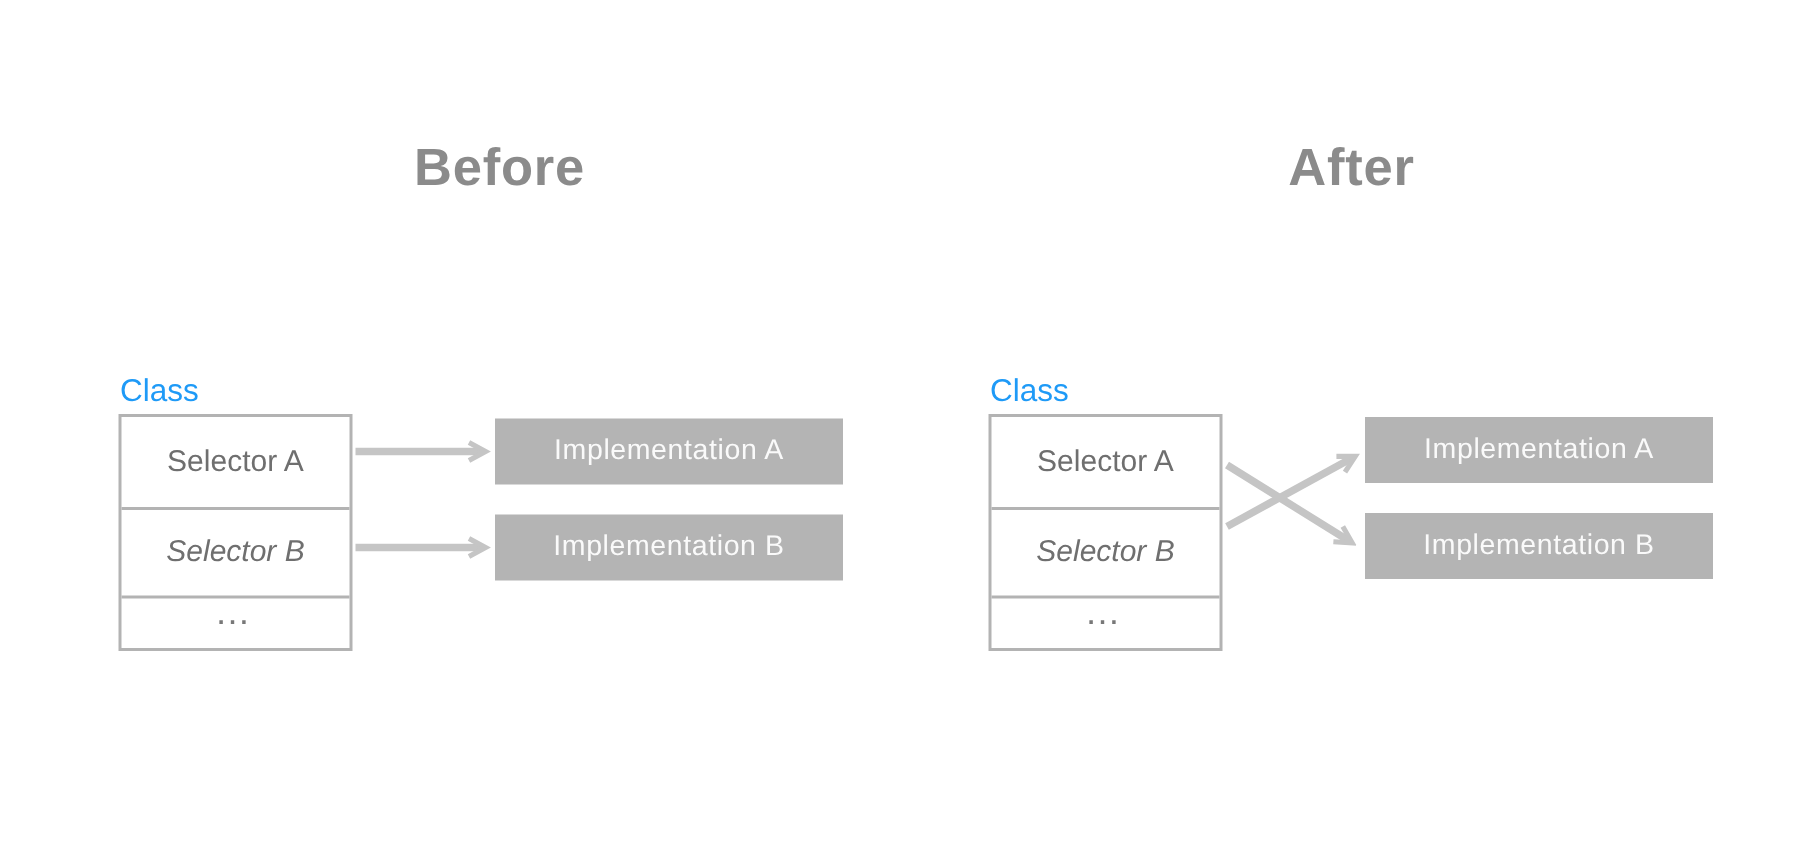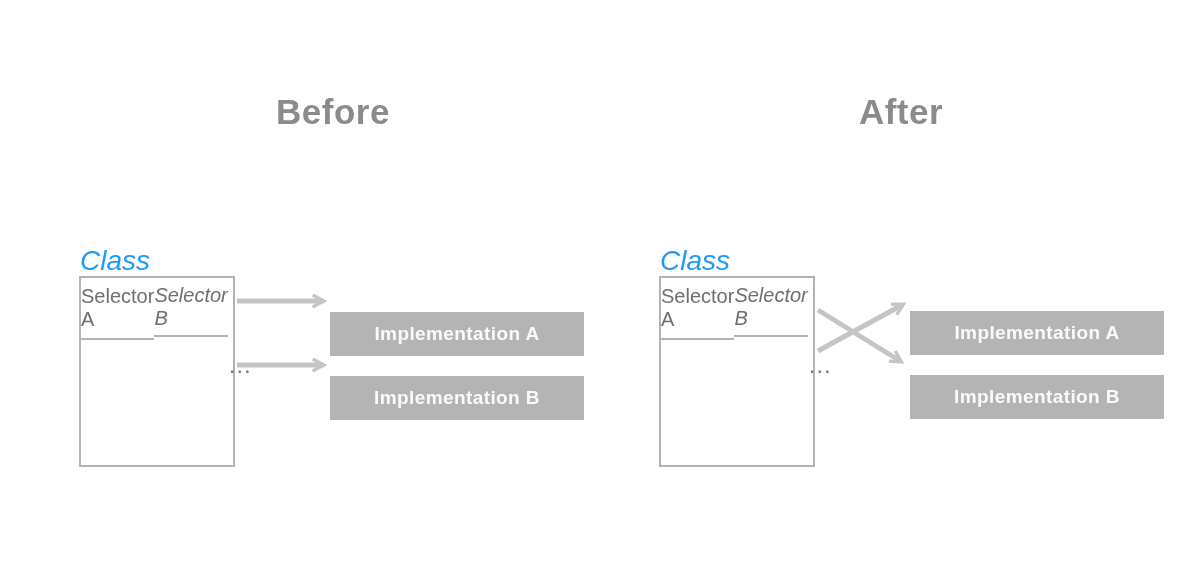--- a/index.html
+++ b/index.html
@@ -20,38 +20,38 @@
     font-weight: bold;
     letter-spacing: 0.5px;
     color: var(--title-gray, #8b8b8b);
   }
   .panel-title.before { left: 213px; }
   .panel-title.after  { left: 781px; }
 
   .class-label {
     position: absolute;
     top: 249px;
-    font-size: 28px;
+    font-size: 21px;
     line-height: 24px;
     color: var(--class-blue, #1e9af7);
-    font-style: italic;
   }
   .class-label.left  { left: 80px; }
   .class-label.right { left: 660px; }
 
   .sel-table {
     position: absolute;
     top: 276px;
     width: 156px;
-    height: 191px;
+    height: 158px;
     box-sizing: border-box;
     border: 2px solid var(--border-gray, #b3b3b3);
     background: #ffffff;
     display: flex;
-    flex-direction: row;
+    flex-direction: column;
+    justify-content: flex-end;
   }
   .sel-table.left  { left: 79px; }
   .sel-table.right { left: 659px; }
 
   .sel-row {
     box-sizing: border-box;
     display: flex;
     align-items: center;
     justify-content: center;
     font-size: 20px;
@@ -64,31 +64,30 @@
     flex: 1;
     border-bottom: none;
     font-size: 24px;
     letter-spacing: 4px;
     color: #787878;
   }
   .sel-row.dots span { transform: translateY(-7px); }
 
   .impl-box {
     position: absolute;
-    width: 254px;
+    width: 232px;
     height: 44px;
     background: var(--impl-box-gray, #b4b4b4);
     color: var(--impl-text, #fafafa);
     font-size: 19px;
-    font-weight: bold;
+    font-weight: normal;
     letter-spacing: 0.4px;
     display: flex;
     align-items: center;
     justify-content: center;
-    margin-top: 33px;
   }
   .impl-a-left  { left: 330px; top: 279px; }
   .impl-b-left  { left: 330px; top: 343px; }
   .impl-a-right { left: 910px; top: 278px; }
   .impl-b-right { left: 910px; top: 342px; }
 
   svg.arrows {
     position: absolute;
     left: 0; top: 0;
     pointer-events: none;

